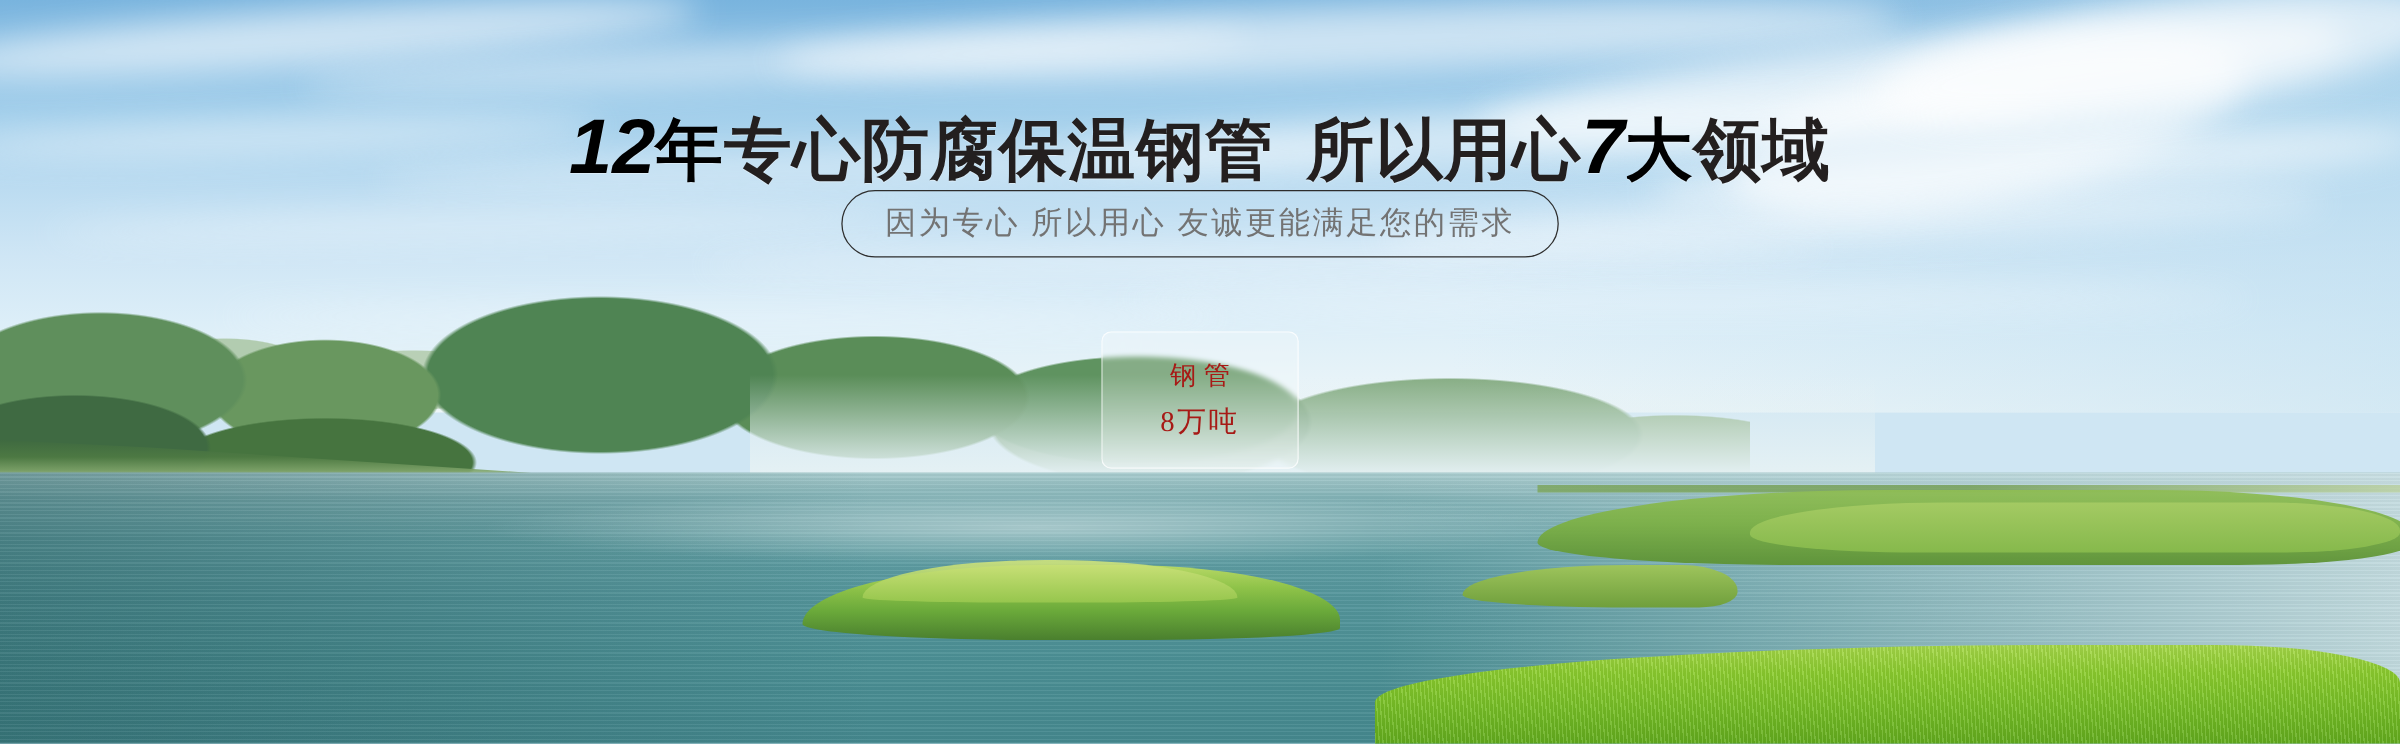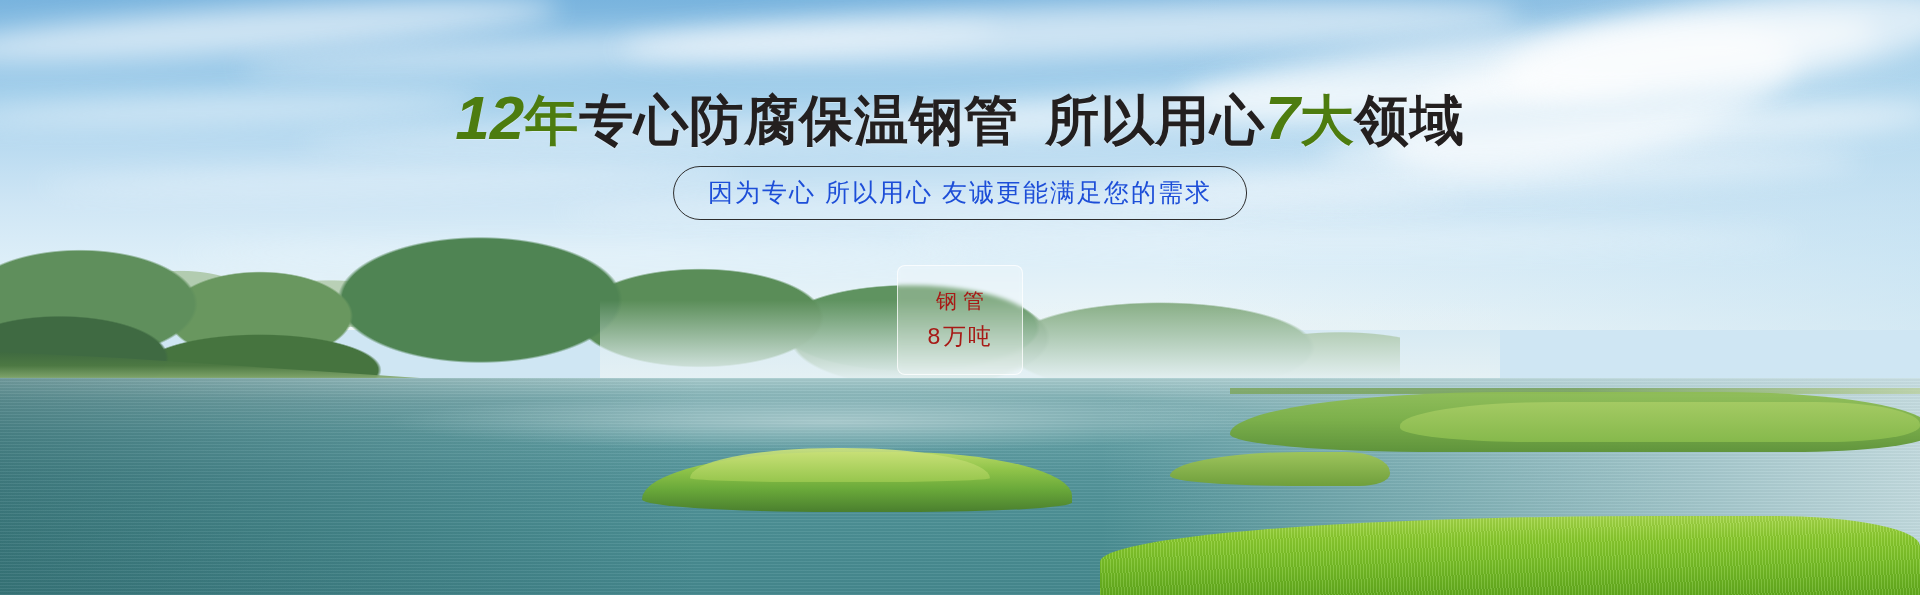--- a/index.html
+++ b/index.html
@@ -182,64 +182,64 @@
   .headline{
     position:absolute; left:0; top:88px; width:1920px;
     text-align:center;
     font-size:54px; line-height:60px;
     font-weight:bold;
     color:#231f1f;
     letter-spacing:1px;
     white-space:nowrap;
     text-shadow:0 1px 0 rgba(255,255,255,.35);
   }
-  .headline .red { color:#4d7c0f; }
+  .headline .red { color:#000000; }
   .headline .num {
     font-size:62px;
     font-style:italic;
     letter-spacing:0px;
   }
   .headline .gap { display:inline-block; width:26px; }
 
   .subpill{
-    position:absolute; left:50%; top:166px;
+    position:absolute; left:50%; top:152px;
     transform:translateX(-50%);
     padding:9px 34px 11px;
     border:1.6px solid #2d2d2d;
     border-radius:28px;
     font-size:25px; line-height:32px;
-    color:#1d4ed8;
+    color:#737373;
     white-space:nowrap;
     letter-spacing:2px;
   }
 
   
   .cards{
     position:absolute; left:50%; top:265px;
     transform:translateX(-50%);
     display:flex; gap:20px;
   }
   .card{
-    width:126px; height:110px;
+    width:158px; height:110px;
     border:1px solid rgba(255,255,255,.75);
     border-radius:8px;
     background:rgba(255,255,255,.24);
     backdrop-filter:blur(2px);
     display:flex; flex-direction:column;
     align-items:center; justify-content:center;
     gap:12px;
   }
   .card .ttl{
     font-size:21px; line-height:24px;
     color:#a71a16; letter-spacing:6px; text-indent:6px;
   }
   .card .val{
     font-size:23px; line-height:26px;
     color:#a71a16; letter-spacing:2px;
-    font-family:Liberation Mono, monospace;
+    font-family:Liberation Serif, serif;
   }
   .card .val sup{ font-size:13px; vertical-align:super; }
 </style>
 </head>
 <body>
 
 <div id="banner">
 
   <div class="sky"></div>
   <div class="sky-right-wash"></div>

